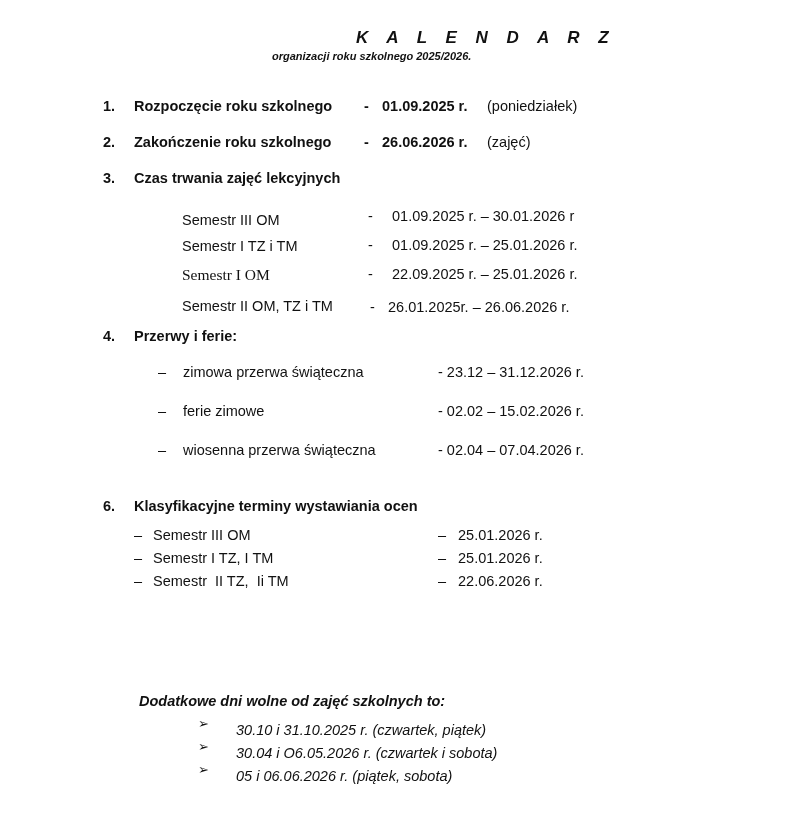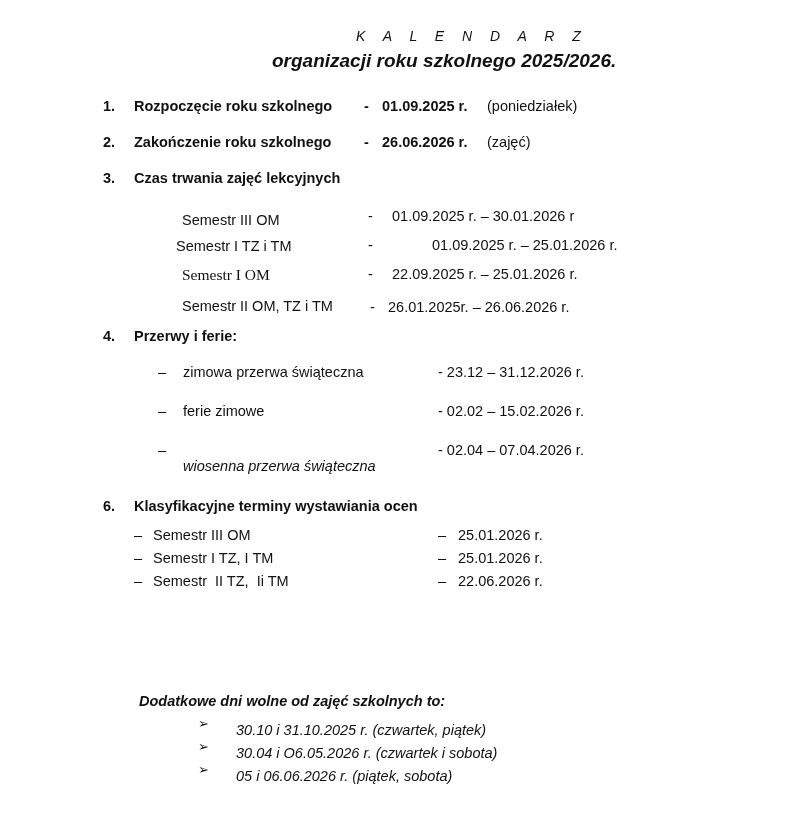--- a/index.html
+++ b/index.html
@@ -2,22 +2,22 @@
 <html><head>
 <meta charset="utf-8">
 <style>
   html, body { margin: 0; padding: 0; background: #ffffff; }
   body {
     width: 792px; height: 815px; position: relative; overflow: hidden;
     font-family: "Liberation Sans", "DejaVu Sans", sans-serif;
     color: #111111; font-size: 14.5px;
   }
   .abs { position: absolute; white-space: nowrap; }
-  .title { font-weight: normal; font-style: italic; font-size: 14px; letter-spacing: 7px; }
-  .subtitle { font-weight: bold; font-style: italic; font-size: 19px; }
+  .title { font-weight: bold; font-style: italic; font-size: 17px; letter-spacing: 7px; }
+  .subtitle { font-weight: bold; font-style: italic; font-size: 11px; }
   .b { font-weight: bold; }
   .i { font-style: italic; margin-top: 7px; }
   .serif { font-family: "Liberation Serif", "DejaVu Serif", serif; font-size: 15.5px; }
   .arrow { font-size: 13px; }
 </style>
 </head>
 <body>
 
 <div class="abs title" style="left:356px; top:28px;">K A L E N D A R Z</div>
 <div class="abs subtitle" style="left:272px; top:50px;">organizacji roku szkolnego 2025/2026.</div>
@@ -39,23 +39,23 @@
 </div>
 
 <div>
   <span class="abs b" style="left:103px; top:170px;">3.</span>
   <span class="abs b" style="left:134px; top:170px;">Czas trwania zajęć lekcyjnych</span>
 
   <span class="abs" style="left:182px; top:212px;">Semestr III OM</span>
   <span class="abs" style="left:368px; top:208px;">-</span>
   <span class="abs" style="left:392px; top:208px;">01.09.2025 r. – 30.01.2026 r</span>
 
-  <span class="abs" style="left:176px; top:238px;text-align:center;">Semestr I TZ i TM</span>
+  <span class="abs" style="left:182px; top:238px;text-align:center;">Semestr I TZ i TM</span>
   <span class="abs" style="left:368px; top:237px;">-</span>
-  <span class="abs" style="left:392px; top:237px;margin-left:40px;">01.09.2025 r. – 25.01.2026 r.</span>
+  <span class="abs" style="left:392px; top:237px;">01.09.2025 r. – 25.01.2026 r.</span>
 
   <span class="abs serif" style="left:182px; top:266px;">Semestr I OM</span>
   <span class="abs" style="left:368px; top:266px;">-</span>
   <span class="abs" style="left:392px; top:266px;">22.09.2025 r. – 25.01.2026 r.</span>
 
   <span class="abs" style="left:182px; top:298px;">Semestr II OM, TZ i TM</span>
   <span class="abs" style="left:370px; top:299px;">-</span>
   <span class="abs" style="left:388px; top:299px;">26.01.2025r.  – 26.06.2026 r.</span>
 </div>
 
@@ -65,21 +65,21 @@
 
   <span class="abs" style="left:158px; top:364px;">–</span>
   <span class="abs" style="left:183px; top:364px;">zimowa przerwa świąteczna</span>
   <span class="abs" style="left:438px; top:364px;">-  23.12 – 31.12.2026 r.</span>
 
   <span class="abs" style="left:158px; top:403px;">–</span>
   <span class="abs" style="left:183px; top:403px;">ferie zimowe</span>
   <span class="abs" style="left:438px; top:403px;">-  02.02 – 15.02.2026 r.</span>
 
   <span class="abs" style="left:158px; top:442px;">–</span>
-  <span class="abs" style="left:183px; top:458px;font-style:italic;">wiosenna przerwa świąteczna</span>
+  <span class="abs" style="left:183px; top:442px;">wiosenna przerwa świąteczna</span>
   <span class="abs" style="left:438px; top:442px;">-  02.04 – 07.04.2026 r.</span>
 </div>
 
 <div>
   <span class="abs b" style="left:103px; top:498px;">6.</span>
   <span class="abs b" style="left:134px; top:498px;">Klasyfikacyjne terminy wystawiania ocen</span>
 
   <span class="abs" style="left:134px; top:527px;">–</span>
   <span class="abs" style="left:153px; top:527px;">Semestr III OM</span>
   <span class="abs" style="left:438px; top:527px;">–</span>

